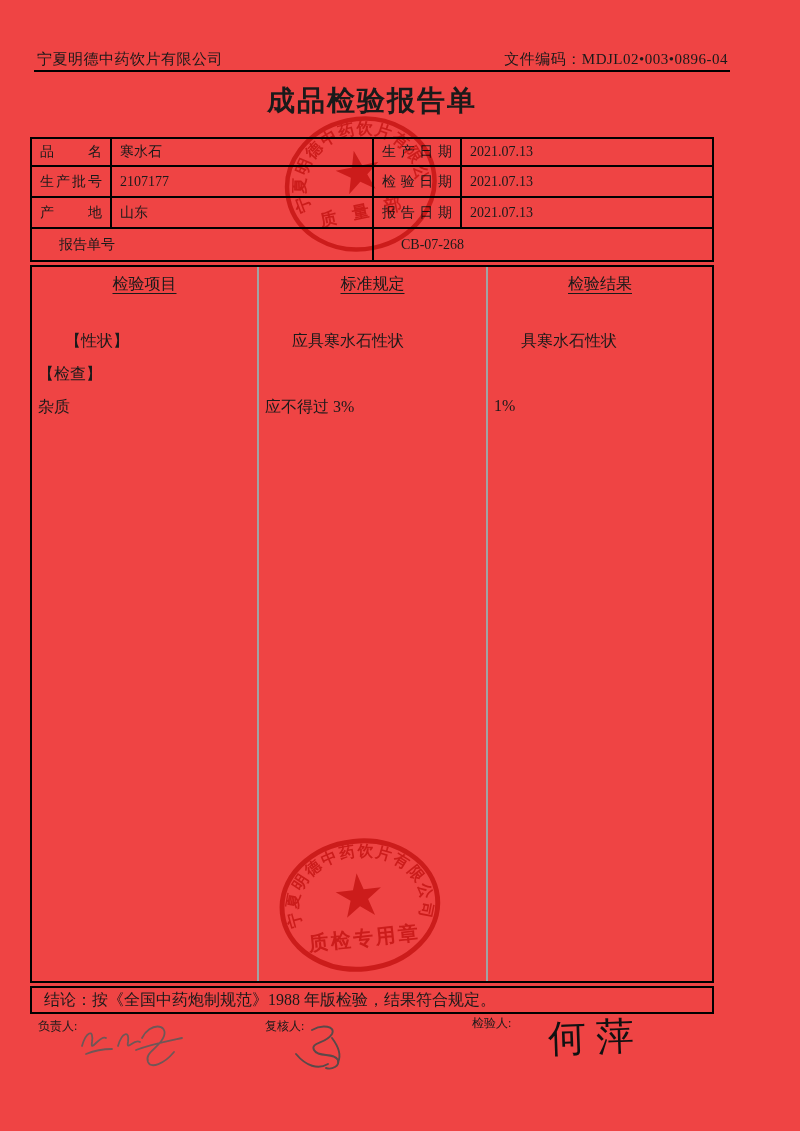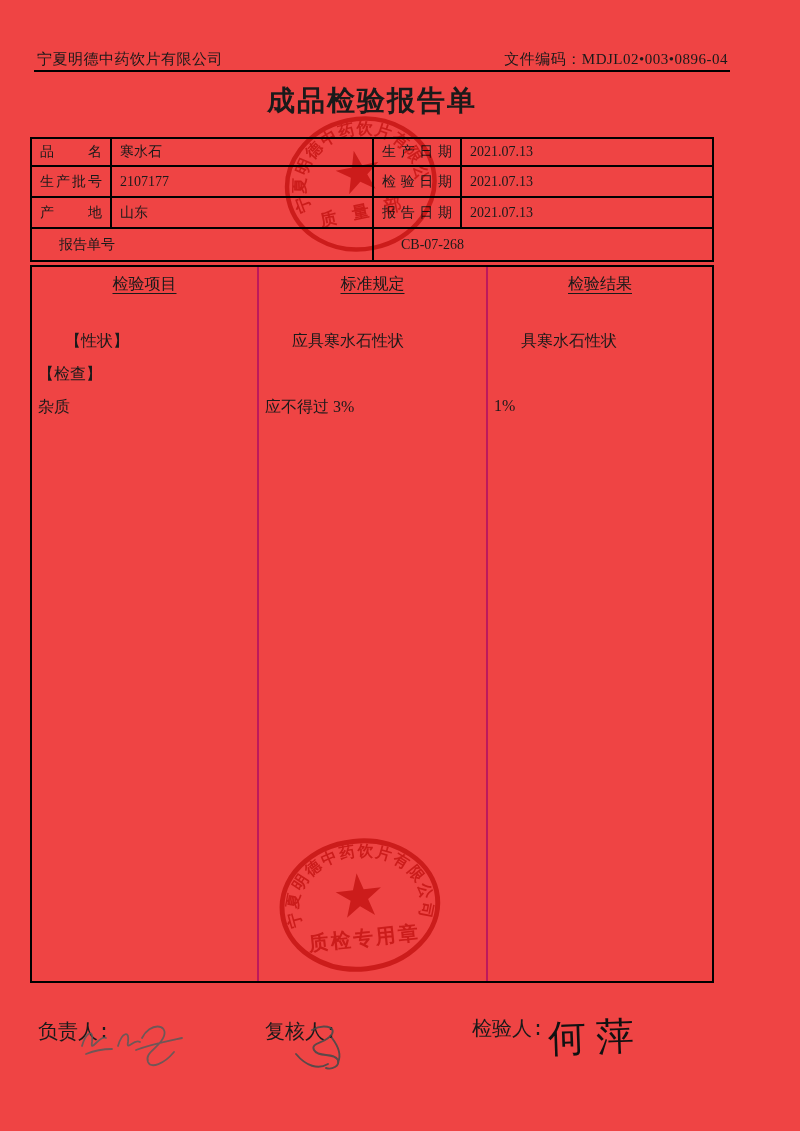--- a/index.html
+++ b/index.html
@@ -20,30 +20,30 @@
         grid-template-rows:28px 31px 31px 1fr;font-size:14px;}
   .info .c{display:flex;align-items:center;padding:0 8px;white-space:nowrap;overflow:hidden;}
   .info .br{border-right:2px solid #000;}
   .info .bb{border-bottom:2px solid #000;}
   .info .lab{display:block;line-height:28px;text-align:justify;text-align-last:justify;}
   .info .span2{grid-column:span 2;margin-left:19px;}
   
   .rt{position:absolute;left:30px;top:265px;width:684px;height:718px;border:2px solid #000;
       box-sizing:border-box;display:flex;font-size:16px;}
   .rt-col{position:relative;height:100%;box-sizing:border-box;}
-  .rt-col.b{border-right:2px solid #be185d;}
+  .rt-col.b{border-right:2px solid #a3a3a3;}
   .rt-head{position:absolute;top:7px;left:0;width:100%;text-align:center;
            text-decoration:underline;text-underline-offset:4px;}
   .rt-line{position:absolute;left:6px;white-space:nowrap;}
   .l1{top:64px;margin-left:27px;} .l2{top:97px;} .l3{top:130px;}
   
   .concl{position:absolute;left:30px;top:986px;width:684px;height:28px;border:2px solid #000;
          box-sizing:border-box;display:flex;align-items:center;padding-left:12px;font-size:16px;}
   
-  .sig-lab{position:absolute;font-size:20px;white-space:nowrap;font-family:Liberation Mono, monospace;}
+  .sig-lab{position:absolute;font-size:12px;white-space:nowrap;}
   .sig-svg{position:absolute;}
   .insp-name{position:absolute;left:548px;top:1012px;font-size:38px;letter-spacing:10px;
              transform:rotate(-2deg);color:#111;}
   
   .stamp{position:absolute;mix-blend-mode:multiply;opacity:.88;}
   .stamp text{font-family:"Liberation Serif","DejaVu Serif",serif;font-weight:bold;}
 </style>
 </head>
 <body>
 
@@ -103,20 +103,24 @@
       <div class="rt-line l3">应不得过 3%</div>
     </div>
     <div class="rt-col" style="flex:1">
       <div class="rt-head">检验结果</div>
       <div class="rt-line l1">具寒水石性状</div>
       <div class="rt-line l2"></div>
       <div class="rt-line l3">1%</div>
     </div>
   </div>
 
+  <div class="concl">
+    <span>结论：</span>
+    <span>按《全国中药炮制规范》1988 年版检验，结果符合规定。</span>
+  </div>
 
   <div class="sig-lab" style="left:38px;top:1018px">负责人:</div>
   <svg class="sig-svg" style="left:76px;top:1016px" width="112" height="56" viewBox="0 0 112 56">
     <g fill="none" stroke="#5a5a5a" stroke-width="1.8" stroke-linecap="round" opacity="0.85">
       <path d="M6,30 C10,16 18,12 16,26 C14,38 24,18 30,22 M10,38 C20,34 30,33 36,33"></path>
       <path d="M42,30 C46,16 54,14 52,26 C50,36 58,22 64,26"></path>
       <path d="M66,22 C74,6 92,8 88,20 C84,32 68,36 72,46 C75,53 88,48 98,36 M60,34 C76,28 92,25 106,22"></path>
     </g>
   </svg>
 

